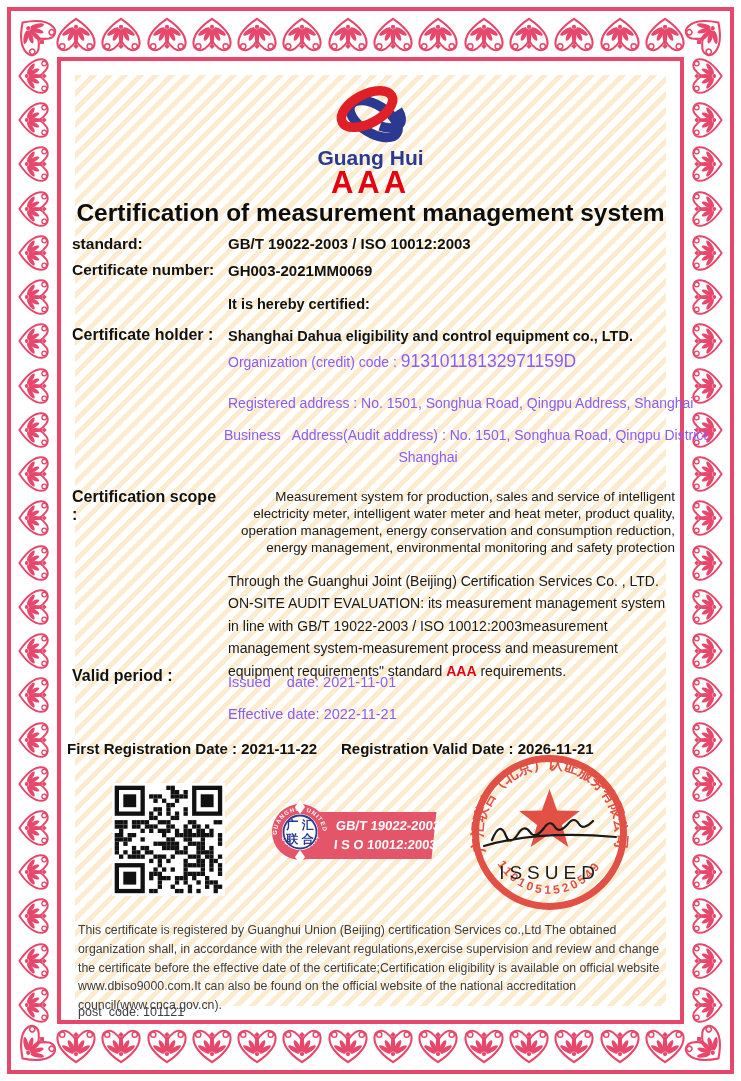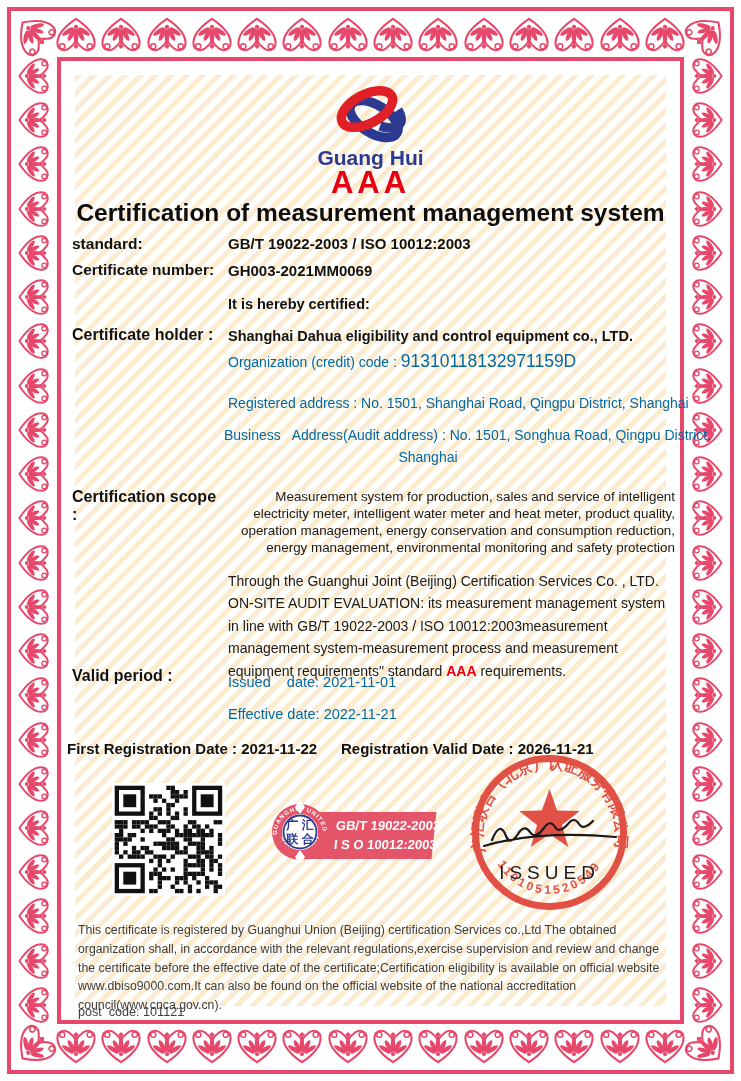--- a/index.html
+++ b/index.html
@@ -38,21 +38,21 @@
     pointer-events:none;}
   .abs{position:absolute;z-index:2;}
   
   #logo{left:327px;top:82px;width:86px;height:64px;}
   #brand{left:0;top:146px;width:741px;text-align:center;font-size:21px;font-weight:bold;color:var(--blue);}
   #grade{left:0;top:165px;width:741px;text-align:center;font-size:31px;font-weight:bold;color:var(--bred);letter-spacing:4px;}
   #title{left:0;top:199px;width:741px;text-align:center;font-size:24.5px;font-weight:bold;color:#0d0d0d;}
   
   .lbl{left:72px;width:152px;font-weight:bold;font-size:15.5px;}
   .val{left:228px;font-weight:bold;font-size:15px;white-space:pre-wrap;}
-  .rg{font-weight:normal;font-size:14px;color:#0369a1;white-space:pre-wrap;}
+  .rg{font-weight:normal;font-size:14px;color:#8b5cf6;white-space:pre-wrap;}
   #standard-lbl{top:235px;}      #standard-val{top:235px;}
   #certnum-lbl{top:261px;}       #certnum-val{top:262px;}
   #hereby{top:296px;font-size:14.5px;}
   #holder-lbl{top:326px;font-size:16px;}
   #holder-val{top:328px;font-size:14.5px;}
   #orgcode{top:351px;left:228px;}
   #orgcode .code{font-size:17.5px;}
   #regaddr{top:395px;left:228px;}
   #busaddr1{top:427px;left:224px;}
   #busaddr2{top:449px;left:228px;width:400px;text-align:center;}
@@ -351,21 +351,21 @@
   <div id="title" class="abs">Certification of measurement management system</div>
 
   <div id="standard-lbl" class="abs lbl">standard:</div>
   <div id="standard-val" class="abs val">GB/T 19022-2003 / ISO 10012:2003</div>
   <div id="certnum-lbl" class="abs lbl">Certificate number:</div>
   <div id="certnum-val" class="abs val">GH003-2021MM0069</div>
   <div id="hereby" class="abs val">It is hereby certified:</div>
   <div id="holder-lbl" class="abs lbl">Certificate holder :</div>
   <div id="holder-val" class="abs val">Shanghai Dahua eligibility and control equipment co., LTD.</div>
   <div id="orgcode" class="abs rg"><span>Organization (credit) code : </span><span class="code">91310118132971159D</span></div>
-  <div id="regaddr" class="abs rg">Registered address : No. 1501, Shanghai Road, Qingpu District, Shanghai</div>
+  <div id="regaddr" class="abs rg">Registered address : No. 1501, Songhua Road, Qingpu Address, Shanghai</div>
   <div id="busaddr1" class="abs rg">Business   Address(Audit address) : No. 1501, Songhua Road, Qingpu District,</div>
   <div id="busaddr2" class="abs rg">Shanghai</div>
   <div id="scope-lbl" class="abs lbl">Certification scope :</div>
   <div id="scope-val" class="abs">Measurement system for production, sales and service of intelligent electricity meter, intelligent water meter and heat meter, product quality, operation management, energy conservation and consumption reduction, energy management, environmental monitoring and safety protection</div>
   <div id="audit" class="abs"><span>Through the Guanghui Joint (Beijing) Certification Services Co. , LTD. ON-SITE AUDIT EVALUATION: its measurement management system in line with GB/T 19022-2003 / ISO 10012:2003measurement management system-measurement process and measurement equipment requirements" standard </span><span class="aaa">AAA</span><span> requirements.</span></div>
   <div id="valid-lbl" class="abs lbl">Valid period :</div>
   <div id="issued" class="abs rg">Issued    date: 2021-11-01</div>
   <div id="effective" class="abs rg">Effective date: 2022-11-21</div>
   <div id="firstreg" class="abs">First Registration Date : 2021-11-22</div>
   <div id="regvalid" class="abs">Registration Valid Date : 2026-11-21</div>

